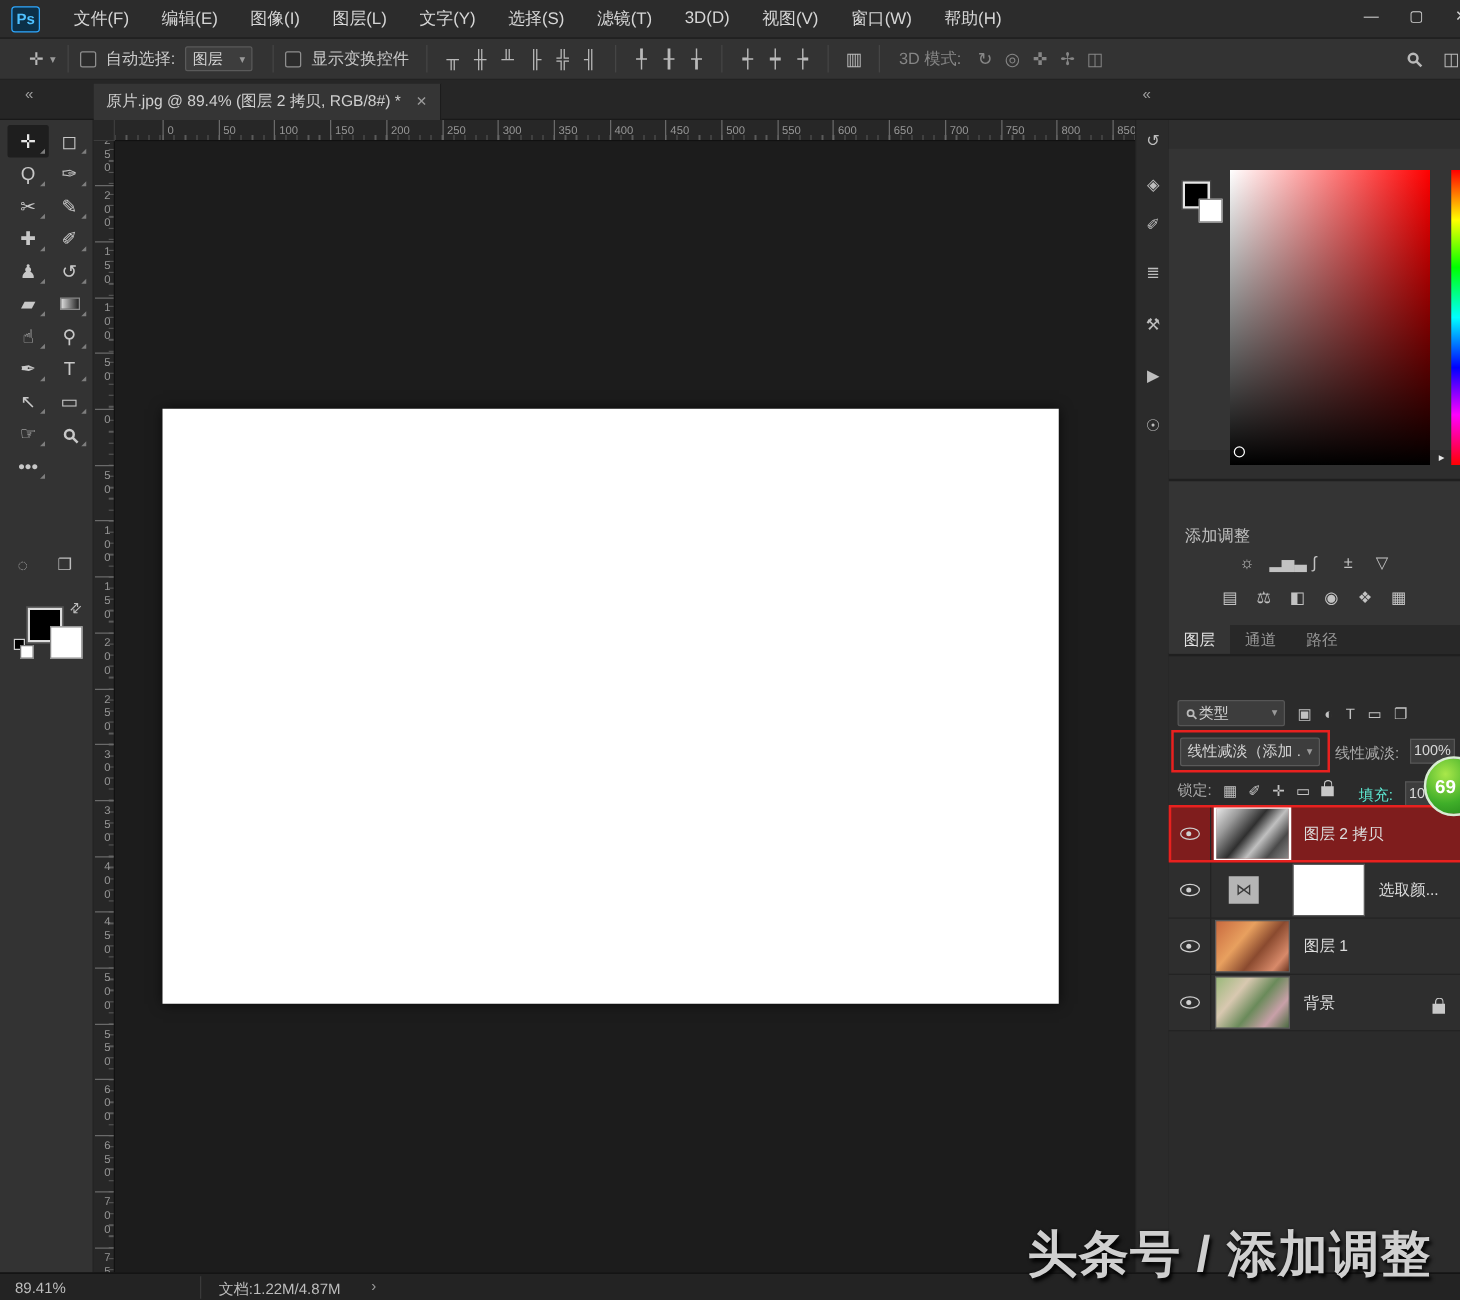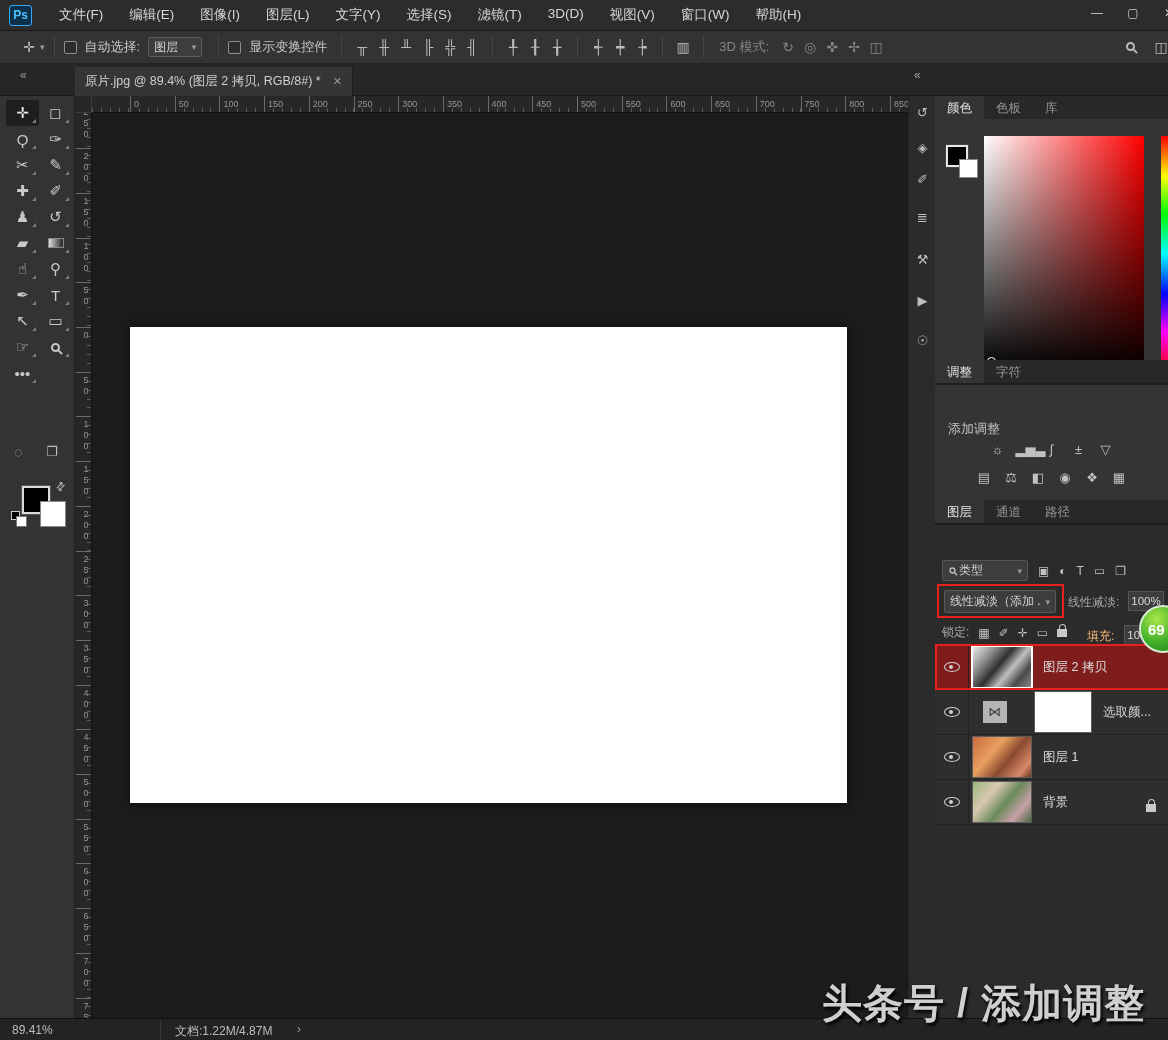--- a/index.html
+++ b/index.html
@@ -78,21 +78,21 @@
   
   #filter-row{position:absolute;left:7px;top:35px;display:flex;align-items:center;}
   #type-dd{width:86px;height:21px;background:#3d3d3d;border:1px solid #565656;}
   .small-icon{color:#c2c2c2;font-size:12px;margin-left:10px;}
   #blend-dd{position:absolute;left:9px;top:65px;width:112px;height:23px;}
   .redbox{position:absolute;border:2px solid #e8211f;z-index:4;pointer-events:none;}
   #opacity-label{position:absolute;left:133px;top:69px;color:#a9a9a9;font-size:12px;}
   .valbox{position:absolute;width:36px;height:20px;background:#3d3d3d;border:1px solid #565656;color:#d8d8d8;font-size:11.5px;text-align:center;line-height:18px;}
   #lock-row{position:absolute;left:7px;top:99px;display:flex;align-items:center;color:#a9a9a9;font-size:12px;}
   .lock-icon{color:#c2c2c2;font-size:12px;margin-left:9px;}
-  #fill-label{position:absolute;left:152px;top:103px;color:#fdba74;font-size:12px;}
+  #fill-label{position:absolute;left:152px;top:103px;color:#5eead4;font-size:12px;}
   #layer-rows{position:absolute;left:0;top:120px;width:233px;}
   .layer-row{position:relative;width:233px;height:45px;background:#2e2e2e;border-bottom:1px solid #232323;display:flex;align-items:center;}
   .layer-row.selected{background:#7f1d1d;}
   .eye-cell{width:34px;display:flex;justify-content:center;border-right:1px solid #232323;height:45px;align-items:center;}
   .css-eye{position:relative;width:16px;height:10px;border:1.5px solid #cfcfcf;border-radius:50%;}
   .css-eye::after{content:'';position:absolute;left:4px;top:1.5px;width:4px;height:4px;border-radius:50%;background:#cfcfcf;}
   .thumb{width:58px;height:40px;margin-left:4px;outline:1px solid rgba(255,255,255,.22);}
   .thumb.sel{outline:2px solid #fff;}
   .thumb-gray1{background:linear-gradient(130deg,#e8e8e8 0%,#9a9a9a 22%,#2f2f2f 45%,#c0c0c0 62%,#4a4a4a 80%,#8a8a8a 100%);}
   .thumb-gray2{background:linear-gradient(130deg,#d8d8d8 0%,#888 25%,#bfbfbf 50%,#3d3d3d 72%,#9a9a9a 100%);}
@@ -302,25 +302,20 @@
 <div class="abs" id="right-panel">
 
   <div class="psection-bg" style="top:23px;height:241px">
     <div id="cp-fg"></div>
     <div id="cp-bg"></div>
     <div id="cp-grad"></div>
     <div id="cp-ring"></div>
     <div id="cp-hue"></div>
     <span id="cp-huearrow">▸</span>
   </div>
-  <div class="ptabs" style="top:0" id="color-tabs">
-      <div class="ptab active">颜色</div>
-      <div class="ptab">色板</div>
-      <div class="ptab">库</div>
-    </div>
 
   <div class="psection-bg" style="top:287px;height:117px;border-top:2px solid #1f1f1f">
     <div id="adj-label">添加调整</div>
     <div class="adj-row" style="top:57px" id="adj-row0">
         <span class="adj-icon">☼</span>
         <span class="adj-icon">▂▅▃</span>
         <span class="adj-icon">∫</span>
         <span class="adj-icon">±</span>
         <span class="adj-icon">▽</span>
       </div>
@@ -333,24 +328,20 @@
         <span class="adj-icon">▦</span>
       </div>
     <div class="adj-row" style="top:113px" id="adj-row2">
         <span class="adj-icon">◐</span>
         <span class="adj-icon">▨</span>
         <span class="adj-icon">◩</span>
         <span class="adj-icon">▥</span>
         <span class="adj-icon">◪</span>
       </div>
   </div>
-  <div class="ptabs" style="top:264px" id="adj-tabs">
-      <div class="ptab active">调整</div>
-      <div class="ptab">字符</div>
-    </div>
 
   <div class="psection-bg" style="top:427px;height:495px;background:#2b2b2b;border-top:2px solid #1f1f1f">
     <div id="filter-row">
       <div class="dd" id="type-dd">
         <span style="display:flex;align-items:center">
             <span class="css-zoomicon" style="transform:scale(.7);margin-right:2px"></span>
             <span>类型</span>
           </span>
         <span class="caret">▾</span>
       </div>

